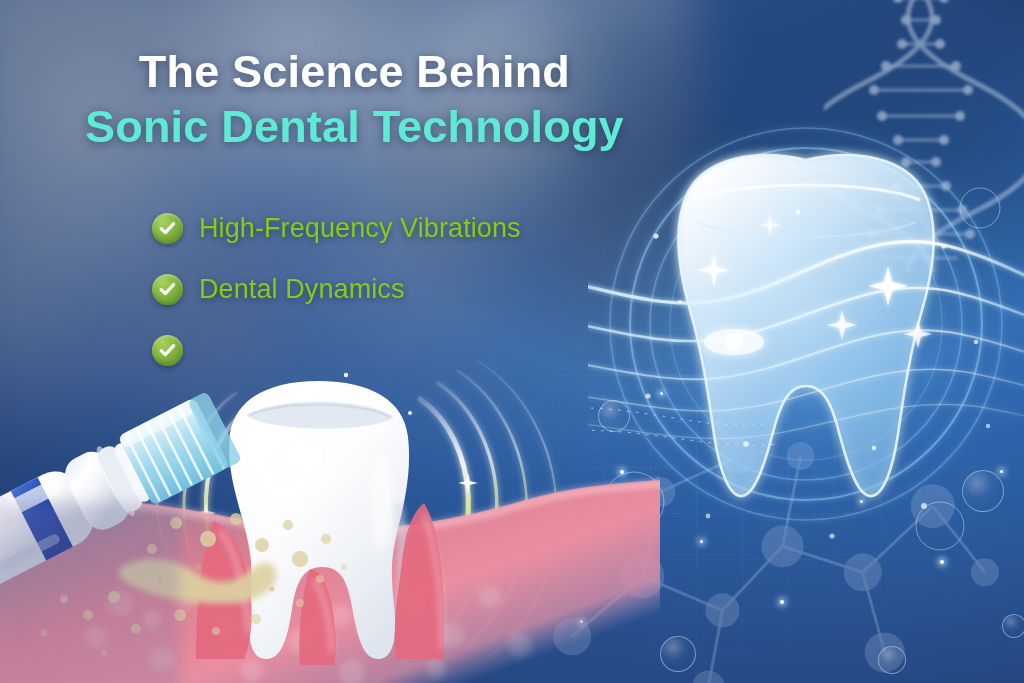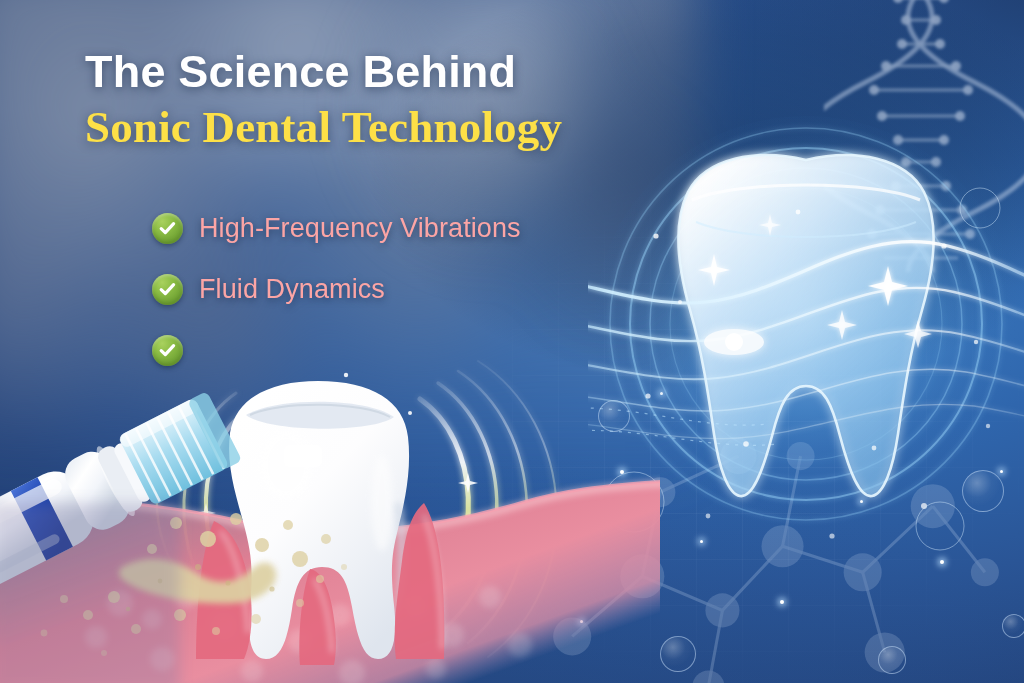--- a/index.html
+++ b/index.html
@@ -61,38 +61,39 @@
 
   
   #molecules{position:absolute;left:52%;top:58%;width:46%;height:44%;opacity:.30;filter:blur(.6px);}
 
   
   #headline{position:absolute;left:85px;top:48px;z-index:40;}
   .h-line1{
     font-size:45px;font-weight:bold;color:#ffffff;letter-spacing:.2px;
     line-height:1.06;text-shadow:0 2px 10px rgba(18,34,64,.55);
     white-space:nowrap;
+    text-align:center;
   }
   .h-line2{
-    font-size:45px;font-weight:bold;color:#fde047;letter-spacing:.2px;
+    font-size:45px;font-weight:bold;color:#5eead4;letter-spacing:.2px;
     line-height:1.12;text-shadow:0 2px 10px rgba(18,34,64,.5);
-    white-space:nowrap;margin-top:6px;font-family:Liberation Serif, serif;
+    white-space:nowrap;margin-top:6px;
   }
 
   #bullets{position:absolute;left:152px;top:208px;z-index:40;}
   .bullet{display:flex;align-items:center;height:40px;margin-bottom:21px;}
   .tick{
     width:31px;height:31px;border-radius:50%;flex:0 0 31px;
     background:radial-gradient(70% 70% at 33% 27%, #a9d15e 0%, #8cbd45 48%, #70a234 100%);
     box-shadow:0 2px 5px rgba(14,30,58,.45), inset 0 -2px 4px rgba(60,92,20,.35), inset 0 2px 3px rgba(255,255,255,.35);
     display:flex;align-items:center;justify-content:center;
   }
   .tick svg{display:block;}
   .bullet-label{
-    margin-left:16px;font-size:27px;color:#fca5a5;font-weight:normal;
+    margin-left:16px;font-size:27px;color:#84cc16;font-weight:normal;
     text-shadow:0 2px 7px rgba(18,34,64,.55);white-space:nowrap;letter-spacing:.1px;
   }
 
   
   #holo{position:absolute;left:588px;top:96px;width:436px;height:470px;z-index:20;}
   #holo svg{display:block;width:100%;height:100%;}
 
   
   .spark{position:absolute;border-radius:50%;background:#fff;box-shadow:0 0 6px 2px rgba(190,225,255,.9);}
   .bubble{position:absolute;border-radius:50%;border:1px solid rgba(205,228,252,.5);
@@ -326,21 +327,21 @@
       </span>
       <span class="bullet-label">High-Frequency Vibrations</span>
     </div>
 
     <div class="bullet">
       <span class="tick">
         <svg width="19" height="19" viewBox="0 0 19 19" aria-hidden="true">
           <path d="M3.2,9.6 L7.3,13.6 L15.6,4.6" fill="none" stroke="#ffffff" stroke-width="3.2" stroke-linecap="round" stroke-linejoin="round"></path>
         </svg>
       </span>
-      <span class="bullet-label">Fluid Dynamics</span>
+      <span class="bullet-label">Dental Dynamics</span>
     </div>
 
     <div class="bullet">
       <span class="tick">
         <svg width="19" height="19" viewBox="0 0 19 19" aria-hidden="true">
           <path d="M3.2,9.6 L7.3,13.6 L15.6,4.6" fill="none" stroke="#ffffff" stroke-width="3.2" stroke-linecap="round" stroke-linejoin="round"></path>
         </svg>
       </span>
     </div>
 

